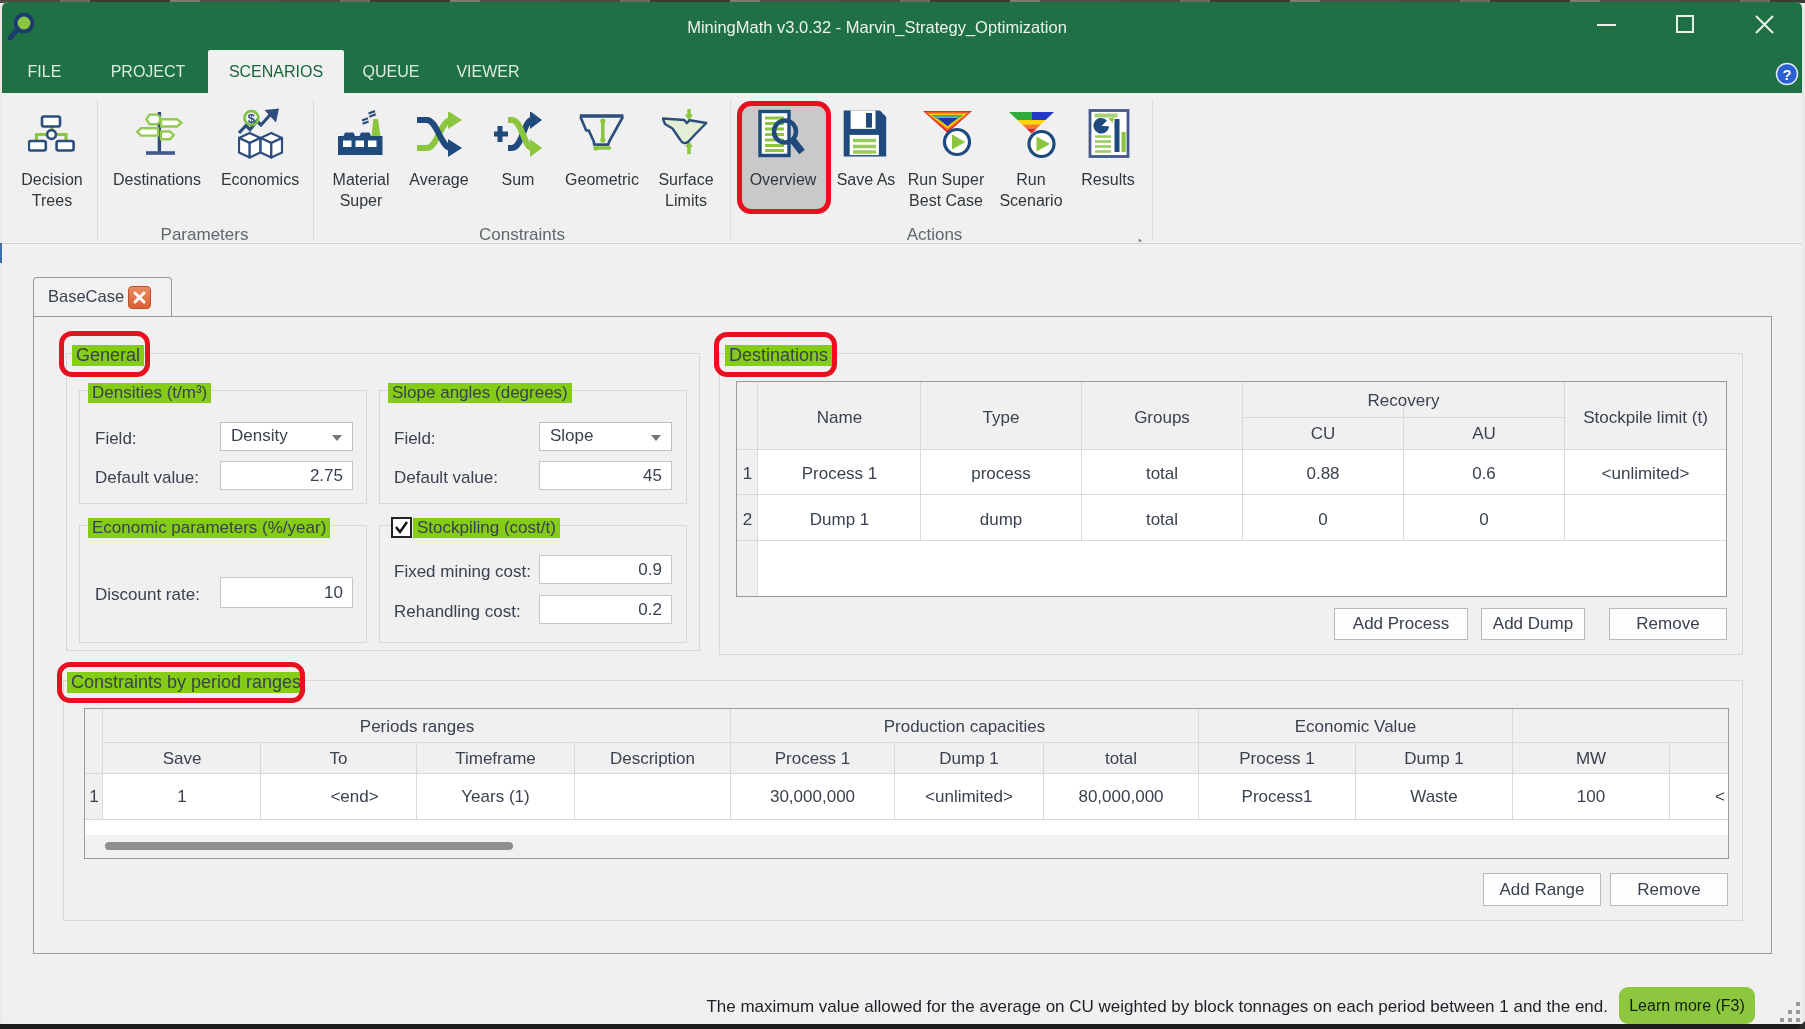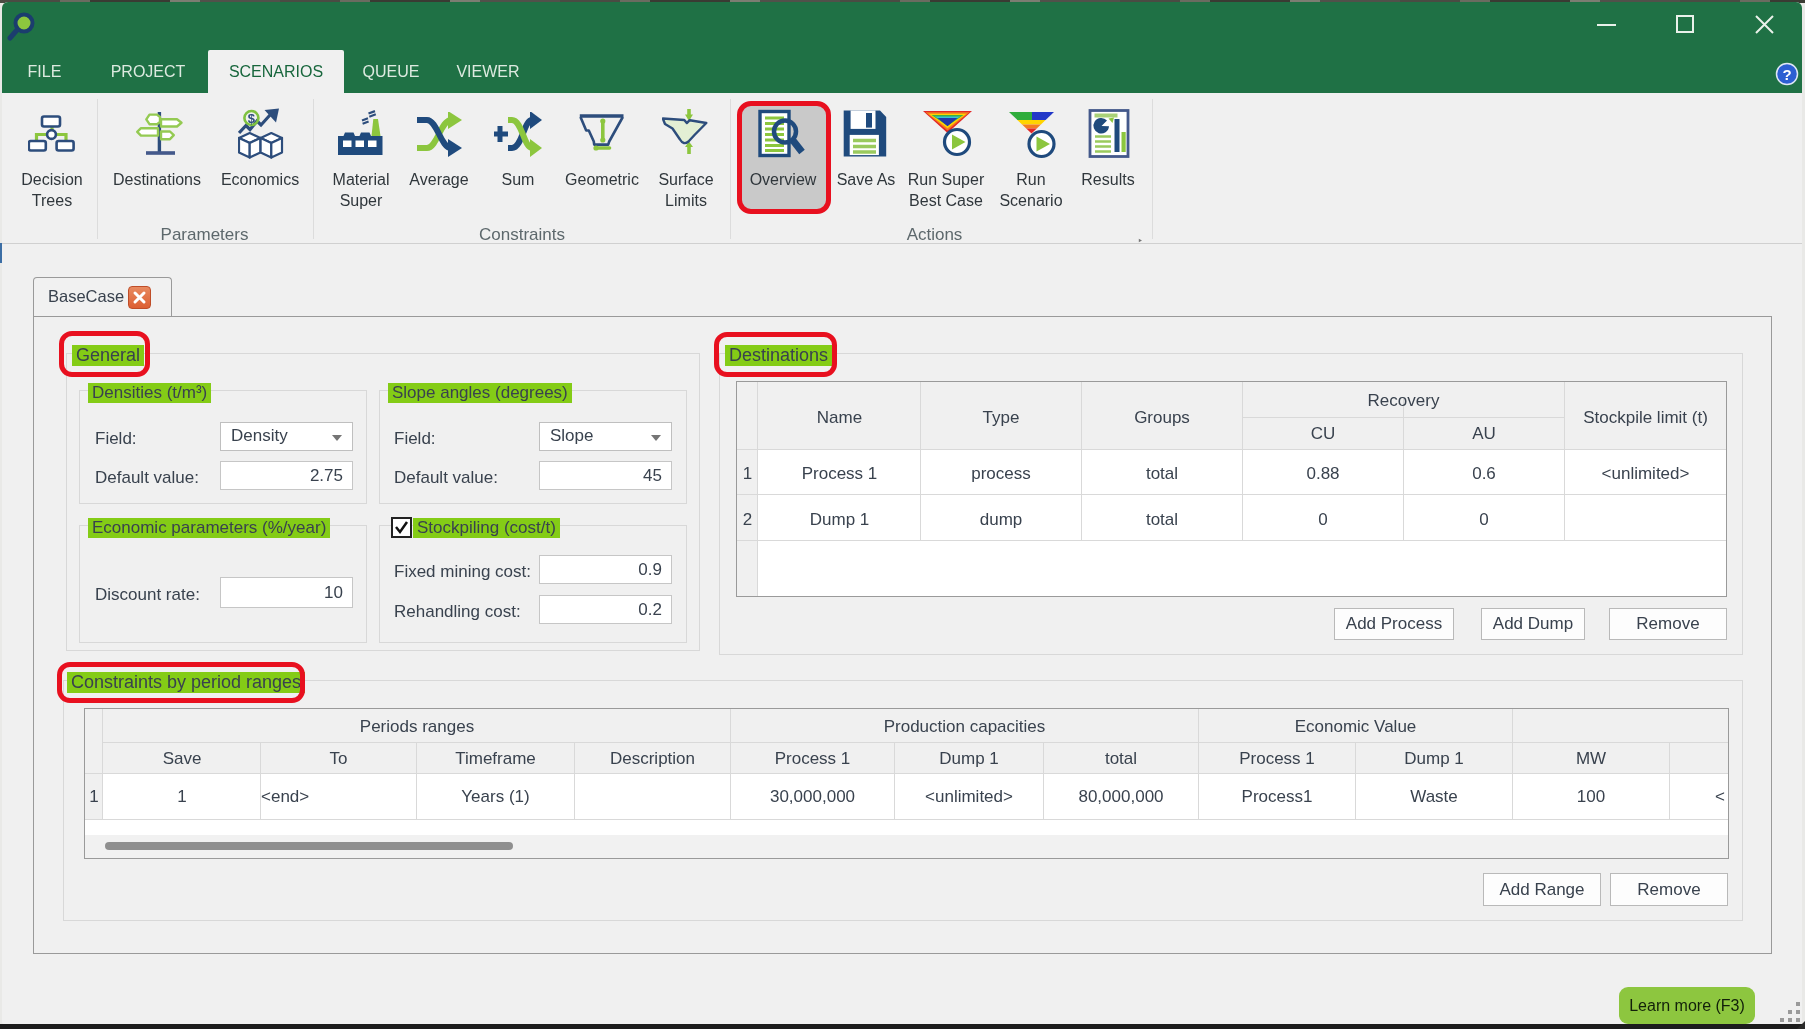--- a/index.html
+++ b/index.html
@@ -43,20 +43,21 @@
 </style>
 </head>
 <body>
 
   <div class="abs" style="left:0;top:0;width:1805px;height:3px;background:repeating-linear-gradient(90deg,#4a4b43 0 60px,#6a6b60 60px 90px,#3a3b33 90px 170px,#7c7d72 170px 200px,#50514a 200px 280px);"></div>
   <div class="abs" style="left:0;top:1024px;width:1805px;height:5px;background:#1c1c1c;"></div>
 
   <div class="abs" style="left:0;top:243px;width:3px;height:20px;background:#3c6ea5;"></div>
   <div id="win">
     <div id="titlebar">
+      <div class="ttext">MiningMath v3.0.32 - Marvin_Strategy_Optimization</div>
 
       <div class="abs" style="left:1595px;top:22px;width:19px;height:2px;background:#e9f1ea;"></div>
       <div class="abs" style="left:1674px;top:13px;width:18px;height:18px;border:2px solid #e9f1ea;"></div>
       <svg class="abs" style="left:1752px;top:12px" width="21" height="21">
         <path d="M2 2 L19 19 M19 2 L2 19" stroke="#e9f1ea" stroke-width="2"></path>
       </svg>
 
       <svg class="abs" style="left:5px;top:9px" width="30" height="32" viewBox="0 0 30 32">
         <circle cx="17" cy="12" r="8.5" fill="#8cc63e" stroke="#1b3d6e" stroke-width="4"></circle>
         <line x1="10" y1="19" x2="3" y2="27" stroke="#1b3d6e" stroke-width="5" stroke-linecap="round"></line>
@@ -310,21 +311,21 @@
       <div class="flabel" style="left:667px;top:82px;width:160px;text-align:center;">0.6</div>
       <div class="flabel" style="left:828px;top:82px;width:161px;text-align:center;">&lt;unlimited&gt;</div>
 
       <div class="flabel" style="left:0;top:128px;width:21px;text-align:center;">2</div>
       <div class="flabel" style="left:22px;top:128px;width:161px;text-align:center;">Dump 1</div>
       <div class="flabel" style="left:184px;top:128px;width:160px;text-align:center;">dump</div>
       <div class="flabel" style="left:345px;top:128px;width:160px;text-align:center;">total</div>
       <div class="flabel" style="left:506px;top:128px;width:160px;text-align:center;">0</div>
       <div class="flabel" style="left:667px;top:128px;width:160px;text-align:center;">0</div>
     </div>
-    <div class="btn" style="left:1332px;top:606px;width:120px;height:32px;line-height:30px;">Add Process</div>
+    <div class="btn" style="left:1332px;top:606px;width:134px;height:32px;line-height:30px;">Add Process</div>
     <div class="btn" style="left:1479px;top:606px;width:104px;height:32px;line-height:30px;">Add Dump</div>
     <div class="btn" style="left:1607px;top:606px;width:118px;height:32px;line-height:30px;">Remove</div>
 
     <div class="gbox" style="left:61px;top:678px;width:1680px;height:241px;"></div>
     <div class="glab" style="left:65px;top:670px;font-size:18px;">Constraints by period ranges</div>
     <div class="redbox" style="left:55px;top:660px;width:248px;height:41px;"></div>
 
     <div class="abs" style="left:82px;top:706px;width:1645px;height:151px;border:1px solid #9a9a9a;background:#fff;">
 
       <div class="abs" style="left:0;top:0;width:1643px;height:64px;background:#f0f0f0;"></div>
@@ -356,36 +357,37 @@
       <div class="flabel" style="left:490px;top:40px;width:155px;text-align:center;">Description</div>
       <div class="flabel" style="left:646px;top:40px;width:163px;text-align:center;">Process 1</div>
       <div class="flabel" style="left:810px;top:40px;width:148px;text-align:center;">Dump 1</div>
       <div class="flabel" style="left:959px;top:40px;width:154px;text-align:center;">total</div>
       <div class="flabel" style="left:1114px;top:40px;width:156px;text-align:center;">Process 1</div>
       <div class="flabel" style="left:1271px;top:40px;width:156px;text-align:center;">Dump 1</div>
       <div class="flabel" style="left:1428px;top:40px;width:156px;text-align:center;">MW</div>
 
       <div class="flabel" style="left:0;top:78px;width:18px;text-align:center;">1</div>
       <div class="flabel" style="left:19px;top:78px;width:156px;text-align:center;">1</div>
-      <div class="flabel" style="left:176px;top:78px;width:155px;">&lt;end&gt;</div>
+      <div class="flabel" style="left:192px;top:78px;width:155px;text-align:center;">&lt;end&gt;</div>
       <div class="flabel" style="left:332px;top:78px;width:157px;text-align:center;">Years (1)</div>
       <div class="flabel" style="left:646px;top:78px;width:163px;text-align:center;">30,000,000</div>
       <div class="flabel" style="left:810px;top:78px;width:148px;text-align:center;">&lt;unlimited&gt;</div>
       <div class="flabel" style="left:959px;top:78px;width:154px;text-align:center;">80,000,000</div>
       <div class="flabel" style="left:1114px;top:78px;width:156px;text-align:center;">Process1</div>
       <div class="flabel" style="left:1271px;top:78px;width:156px;text-align:center;">Waste</div>
       <div class="flabel" style="left:1428px;top:78px;width:156px;text-align:center;">100</div>
       <div class="flabel" style="left:1630px;top:78px;width:12px;">&lt;</div>
 
       <div class="abs" style="left:0;top:126px;width:1643px;height:23px;background:#f1f1f1;"></div>
       <div class="abs" style="left:20px;top:133px;width:408px;height:8px;background:#8f8f8f;border-radius:4px;"></div>
     </div>
     <div class="btn" style="left:1481px;top:871px;width:118px;height:33px;line-height:31px;">Add Range</div>
     <div class="btn" style="left:1608px;top:871px;width:118px;height:33px;line-height:31px;">Remove</div>
 
+    <div class="abs" style="left:700px;top:995px;width:906px;font-size:17px;letter-spacing:0px;color:#1c2128;text-align:right;">The maximum value allowed for the average on CU weighted by block tonnages on each period between 1 and the end.</div>
     <div class="abs" style="left:1617px;top:985px;width:136px;height:37px;background:#8dc63f;border-radius:9px;font-size:16px;color:#12200a;text-align:center;line-height:37px;">Learn more (F3)</div>
   </div>
   <svg class="abs" style="left:1778px;top:1000px" width="26" height="24">
     <g fill="#9a9a9a">
       <rect x="18" y="2" width="4" height="4"></rect>
       <rect x="18" y="10" width="4" height="4"></rect>
       <rect x="18" y="18" width="4" height="4"></rect>
       <rect x="10" y="10" width="4" height="4"></rect>
       <rect x="10" y="18" width="4" height="4"></rect>
       <rect x="2" y="18" width="4" height="4"></rect>

